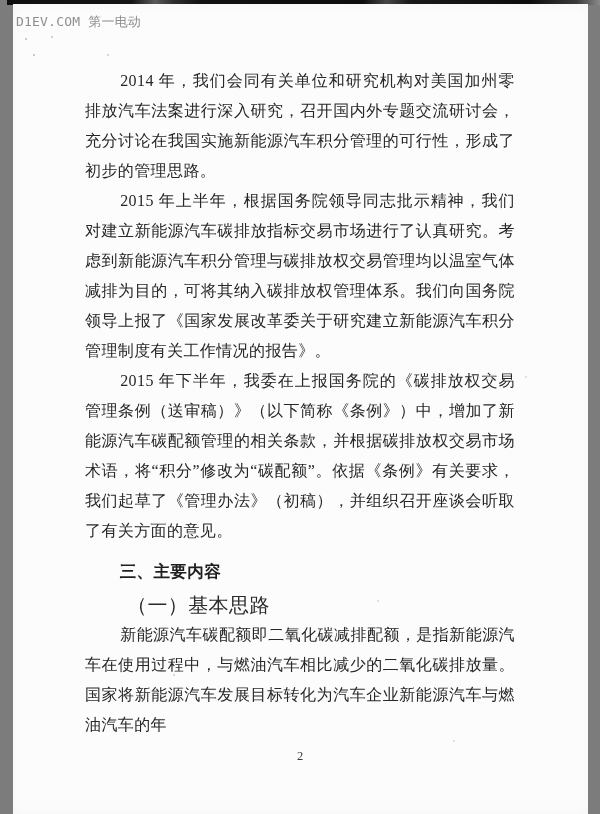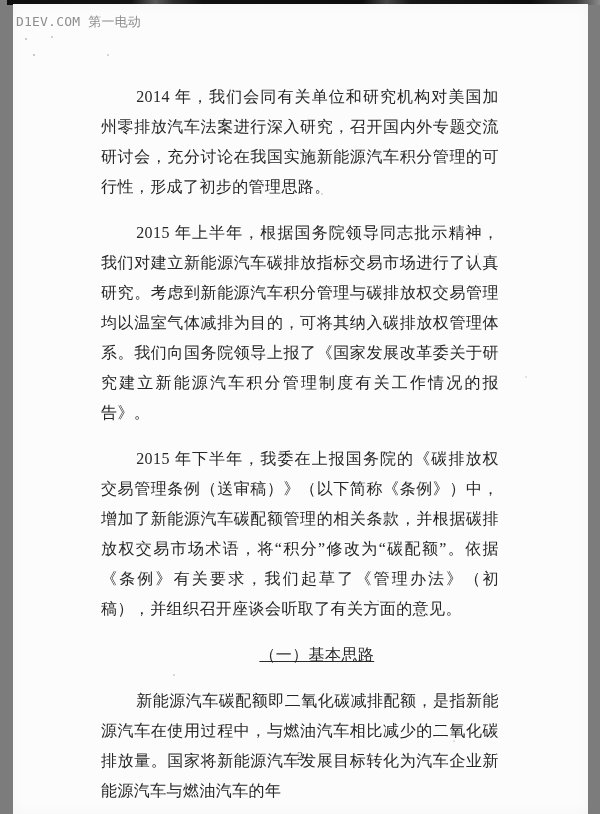--- a/index.html
+++ b/index.html
@@ -27,31 +27,31 @@
     font-size: 13px; color: #8e8e8e; letter-spacing: 0.2px;
     white-space: nowrap;
   }
   .doc {
     position: absolute; left: 72px; top: 62px; width: 430px;
     color: #272727;
     font-size: 16px; line-height: 30px;
     text-align: justify;
     letter-spacing: 0.4px;
   }
-  .doc p { margin: 16px; text-indent: 2.2em; }
+  .doc p { margin: 0; text-indent: 2.2em; }
   .section-heading {
     margin: 10px 0 0; text-indent: 2.1em;
     font-family: "Liberation Sans", "DejaVu Sans", sans-serif;
     font-weight: bold; font-size: 16.5px; line-height: 30px;
     color: #1e1e1e; text-align: left;
   }
   .subsection-heading {
     margin: 4px 0 0; text-indent: 2.1em;
-    font-weight: normal; font-size: 16px; line-height: 30px;
-    color: #2a2a2a; text-align: center; text-decoration: underline;
+    font-weight: normal; font-size: 20px; line-height: 30px;
+    color: #2a2a2a; text-align: left;
   }
   .page-number {
     position: absolute; left: 72px; width: 430px; top: 745px;
     text-align: center; font-size: 12.5px; color: #3b3b3b;
   }
   .specks {
     position: absolute; left: 12px; top: 34px;
     width: 2px; height: 2px; border-radius: 50%;
     background: #bdbdbd;
     box-shadow:
@@ -74,19 +74,20 @@
 <div class="page">
 
   <div class="watermark">D1EV.COM 第一电动</div>
 
   <div class="specks"></div>
 
   <div class="doc">
     <p>2014 年，我们会同有关单位和研究机构对美国加州零排放汽车法案进行深入研究，召开国内外专题交流研讨会，充分讨论在我国实施新能源汽车积分管理的可行性，形成了初步的管理思路。</p>
     <p>2015 年上半年，根据国务院领导同志批示精神，我们对建立新能源汽车碳排放指标交易市场进行了认真研究。考虑到新能源汽车积分管理与碳排放权交易管理均以温室气体减排为目的，可将其纳入碳排放权管理体系。我们向国务院领导上报了《国家发展改革委关于研究建立新能源汽车积分管理制度有关工作情况的报告》。</p>
     <p>2015 年下半年，我委在上报国务院的《碳排放权交易管理条例（送审稿）》（以下简称《条例》）中，增加了新能源汽车碳配额管理的相关条款，并根据碳排放权交易市场术语，将“积分”修改为“碳配额”。依据《条例》有关要求，我们起草了《管理办法》（初稿），并组织召开座谈会听取了有关方面的意见。</p>
+    <h3 class="section-heading">三、主要内容</h3>
     <h4 class="subsection-heading">（一）基本思路</h4>
     <p>新能源汽车碳配额即二氧化碳减排配额，是指新能源汽车在使用过程中，与燃油汽车相比减少的二氧化碳排放量。国家将新能源汽车发展目标转化为汽车企业新能源汽车与燃油汽车的年</p>
   </div>
 
   <div class="page-number">2</div>
 
 </div>
 
 </body></html>

